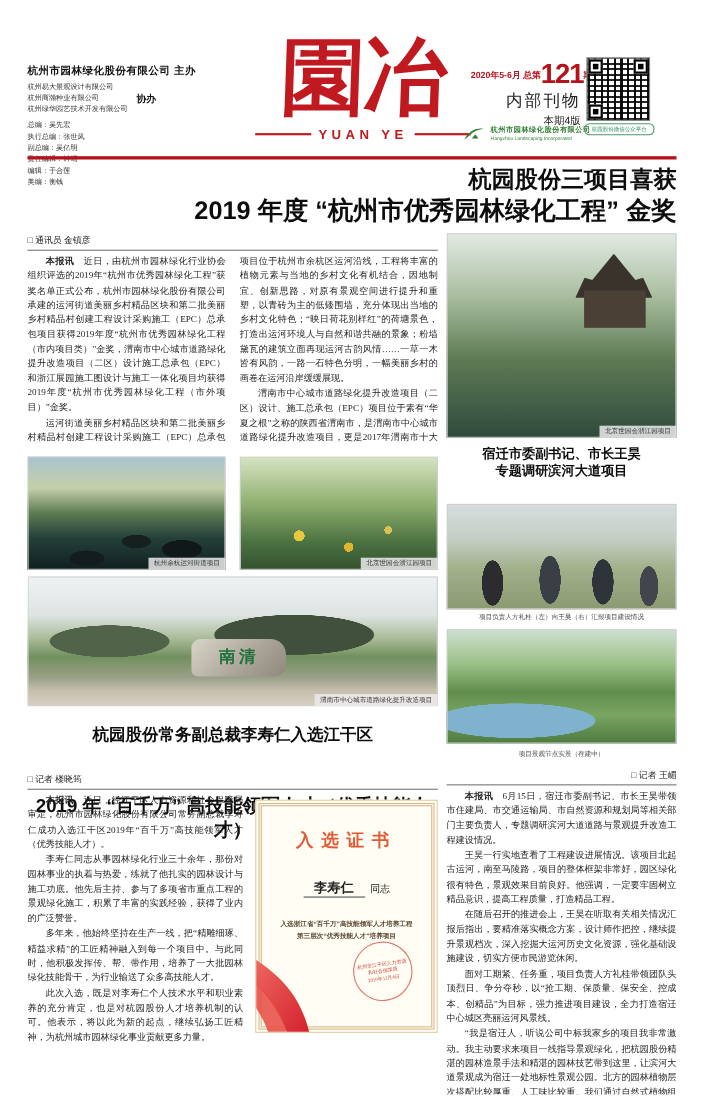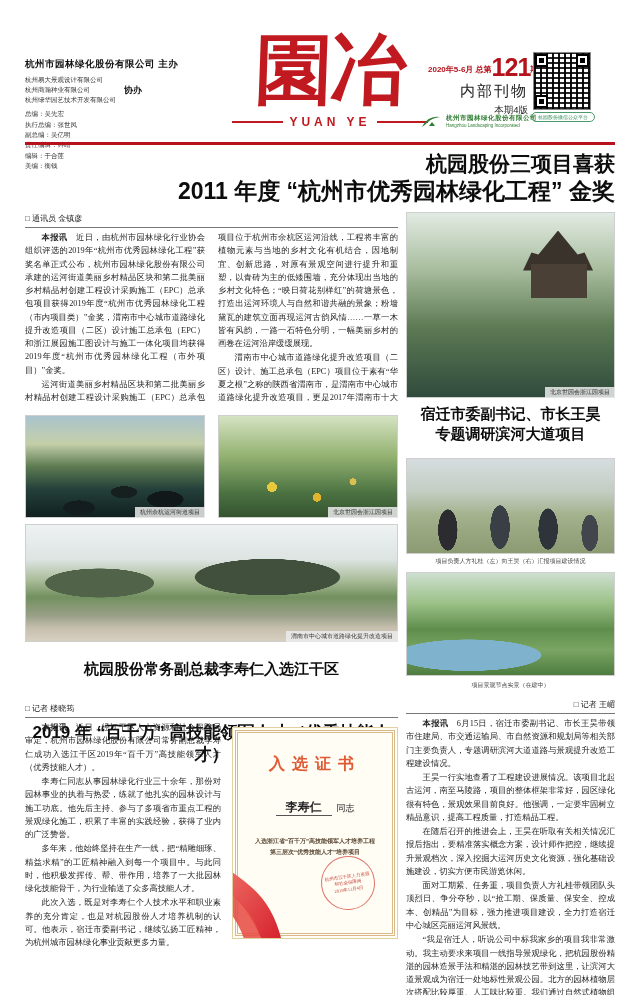--- a/index.html
+++ b/index.html
@@ -124,21 +124,21 @@
   .cert-body{margin-top:20px;font-size:6px;color:#5a4632;line-height:1.9;font-weight:bold;}
   .cert-seal{position:absolute;right:22px;bottom:28px;width:52px;height:52px;border-radius:50%;
       border:1px solid rgba(214,69,60,.75);display:flex;flex-direction:column;align-items:center;
       justify-content:center;color:#c8453c;transform:rotate(-8deg);}
   .cert-seal .org{font-size:4.5px;line-height:1.3;width:46px;}
   .cert-seal .date{font-size:4.5px;margin-top:2px;}
   .ribbon{position:absolute;left:-6px;bottom:-4px;width:120px;height:120px;}
 
   
   .headline3{position:absolute;left:406px;top:404px;width:209px;text-align:center;
-      font-family:"Liberation Sans",sans-serif;font-weight:bold;font-size:15px;line-height:1.35;color:#0d0d0d;}
+      font-family:"Liberation Sans",sans-serif;font-weight:bold;font-size:12px;line-height:1.35;color:#0d0d0d;}
   .byline3{position:absolute;left:406px;top:699px;width:209px;text-align:right;}
   .text3{position:absolute;left:406px;top:717px;width:209px;height:278px;}
 </style>
 </head>
 <body>
 
 <div class="page">
 
   <div class="pub-block">
     <div class="pub-bold">杭州市园林绿化股份有限公司 主办</div>
@@ -190,21 +190,21 @@
     <div class="finder f1"></div>
     <div class="finder f2"></div>
     <div class="finder f3"></div>
   </div>
   <div class="qr-caption">杭园股份微信公众平台</div>
 
   <div class="red-rule"></div>
 
   <div class="headline1">
     <div class="l1">杭园股份三项目喜获</div>
-    <div class="l2">2011 年度 “杭州市优秀园林绿化工程” 金奖</div>
+    <div class="l2">2019 年度 “杭州市优秀园林绿化工程” 金奖</div>
   </div>
 
   <div class="byline byline1">□ 通讯员 金镇彦</div>
 
   <div class="body-text text1">
       <p><b>本报讯</b>　近日，由杭州市园林绿化行业协会组织评选的2019年“杭州市优秀园林绿化工程”获奖名单正式公布，杭州市园林绿化股份有限公司承建的运河街道美丽乡村精品区块和第二批美丽乡村精品村创建工程设计采购施工（EPC）总承包项目获得2019年度“杭州市优秀园林绿化工程（市内项目类）”金奖，渭南市中心城市道路绿化提升改造项目（二区）设计施工总承包（EPC）和浙江展园施工图设计与施工一体化项目均获得2019年度“杭州市优秀园林绿化工程（市外项目）”金奖。</p>
       <p>运河街道美丽乡村精品区块和第二批美丽乡村精品村创建工程设计采购施工（EPC）总承包项目位于杭州市余杭区运河沿线，工程将丰富的植物元素与当地的乡村文化有机结合，因地制宜、创新思路，对原有景观空间进行提升和重塑，以青砖为主的低矮围墙，充分体现出当地的乡村文化特色；“映日荷花别样红”的荷塘景色，打造出运河环境人与自然和谐共融的景象；粉墙黛瓦的建筑立面再现运河古韵风情……一草一木皆有风韵，一路一石特色分明，一幅美丽乡村的画卷在运河沿岸缓缓展现。</p>
       <p>渭南市中心城市道路绿化提升改造项目（二区）设计、施工总承包（EPC）项目位于素有“华夏之根”之称的陕西省渭南市，是渭南市中心城市道路绿化提升改造项目，更是2017年渭南市十大民生工程。项目以独具特色的造园理念和景观营造手法，呈现出集生态自然与人文历史于一体的城市景观风貌，为渭南市的城市环境建设增添了浓墨重彩的一笔，成为渭南市城市园林建设的标杆和典范工程。</p>
     </div>
 
@@ -213,33 +213,36 @@
   </div>
   <div class="photo photo-flowers">
     <div class="photo-caption">北京世园会浙江园项目</div>
   </div>
   <div class="photo photo-pavilion">
     <div class="pavilion-roof"></div>
     <div class="pavilion-base"></div>
     <div class="photo-caption">北京世园会浙江园项目</div>
   </div>
   <div class="photo photo-panorama">
+    <div class="stone">
+      <span class="stone-text">南清</span>
+    </div>
     <div class="photo-caption">渭南市中心城市道路绿化提升改造项目</div>
   </div>
 
   <div class="headline2">
     <div class="l1">杭园股份常务副总裁李寿仁入选江干区</div>
     <div class="l2">2019 年 “百千万” 高技能领军人才（优秀技能人才）</div>
   </div>
   <div class="byline byline2">□ 记者 楼晓筠</div>
   <div class="body-text text2">
       <p><b>本报讯</b>　近日，经江干区人力资源和社会保障局审定，杭州市园林绿化股份有限公司常务副总裁李寿仁成功入选江干区2019年“百千万”高技能领军人才（优秀技能人才）。</p>
       <p>李寿仁同志从事园林绿化行业三十余年，那份对园林事业的执着与热爱，练就了他扎实的园林设计与施工功底。他先后主持、参与了多项省市重点工程的景观绿化施工，积累了丰富的实践经验，获得了业内的广泛赞誉。</p>
       <p>多年来，他始终坚持在生产一线，把“精雕细琢、精益求精”的工匠精神融入到每一个项目中。与此同时，他积极发挥传、帮、带作用，培养了一大批园林绿化技能骨干，为行业输送了众多高技能人才。</p>
-      <p>此次入选，既是对李寿仁个人技术水平和职业素养的充分肯定，也是对杭园股份人才培养机制的认可。他表示，宿迁市委副书记，继续弘扬工匠精神，为杭州城市园林绿化事业贡献更多力量。</p>
+      <p>此次入选，既是对李寿仁个人技术水平和职业素养的充分肯定，也是对杭园股份人才培养机制的认可。他表示，将以此为新的起点，继续弘扬工匠精神，为杭州城市园林绿化事业贡献更多力量。</p>
     </div>
 
   <div class="certificate">
     <div class="cert-title">入选证书</div>
     <div class="cert-name-row">
       <span class="cert-name">李寿仁</span><span class="cert-suffix">同志</span>
     </div>
     <div class="cert-body">
       <div>入选浙江省“百千万”高技能领军人才培养工程</div>
       <div>第三层次“优秀技能人才”培养项目</div>

